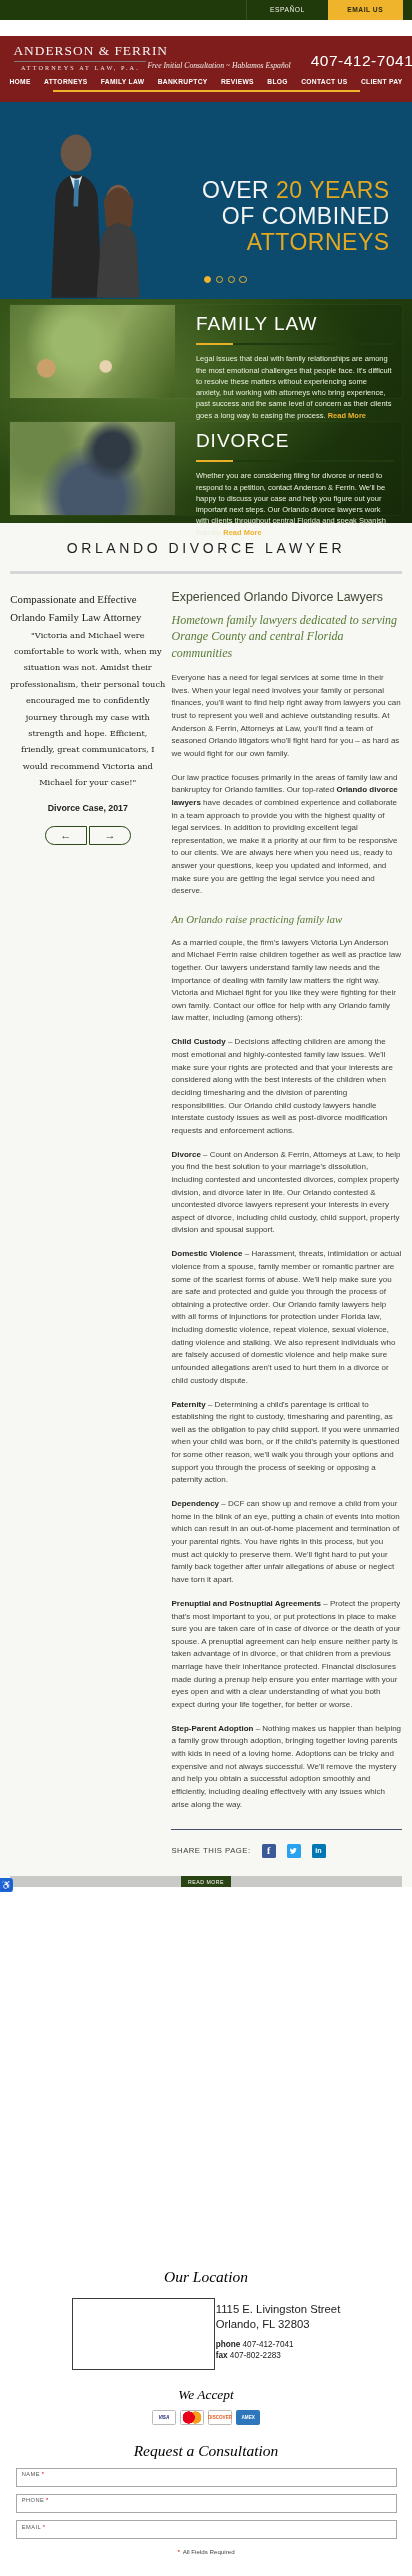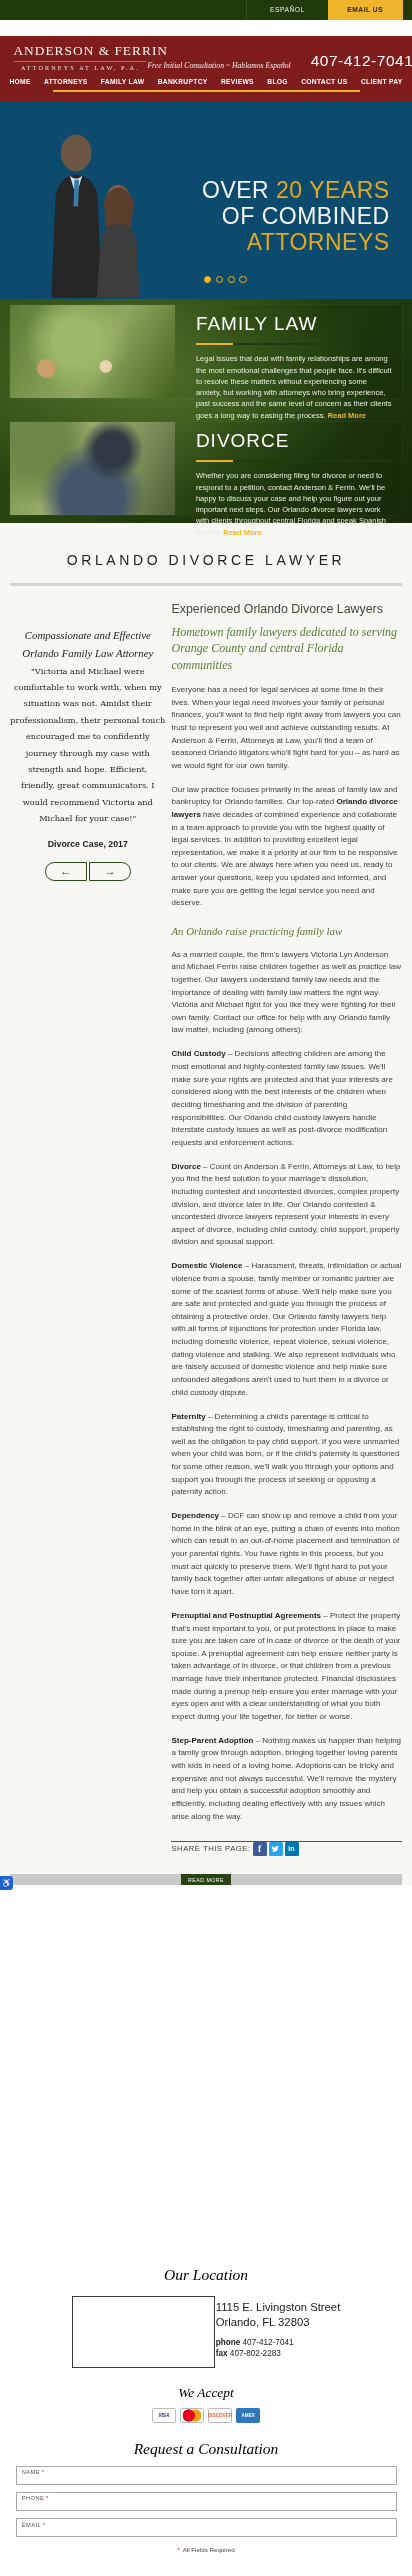--- a/index.html
+++ b/index.html
@@ -52,40 +52,40 @@
       linear-gradient(115deg,#6f8f45 0%, #9cb070 40%, #7c8f5a 70%, #4c5e33 100%); }
   .promo-body { flex:1; padding:8.2px 8.2px 0 20.6px; }
   .promo-title { color:#ffffff; font-size:19px; font-weight:300; letter-spacing:1px; }
   .promo-divider { margin-top:8.2px; height:2.1px; background:#1f3a0c; position:relative; }
   .promo-divider::before { content:""; position:absolute; left:0; top:0; width:37px; height:2.1px; background:#e9af28; }
   .promo-text { margin-top:8.2px; color:#e9efdc; font-size:7.5px; line-height:1.5; }
   .promo-link { color:#efb32c; font-weight:bold; text-decoration:none; cursor:pointer; }
 
   
   .main { background:#f7f7f4; padding:17.5px 10.3px 0; }
-  .page-title { text-align:center; font-size:14px; letter-spacing:3.6px; color:#1f1f1f; font-weight:400;margin-top:12px; }
+  .page-title { text-align:center; font-size:14px; letter-spacing:3.6px; color:#1f1f1f; font-weight:400; }
   .title-divider { height:3.6px; background:#d6d6d6; margin:14.4px 0 15.5px; }
   .columns { display:flex; align-items:flex-start; }
   .sidebar { width:155px; flex:none; }
-  .sidebar-heading { font-family:"Liberation Serif", serif; font-style:italic; font-size:10.8px; color:#222; text-align:center; line-height:1.7;margin-top:24px; }
+  .sidebar-heading { font-family:"Liberation Serif", serif; font-size:10.8px; color:#222; line-height:1.7; }
   .stars-box { border:0.5px solid #b9b9b9; background:#fcfcfb; height:47px; margin:11.3px 6.2px 14.4px 17px; width:121px; padding:3.1px 4.1px; font-size:10.3px; color:#333; }
   .testimonial { font-family:"DejaVu Serif", "Liberation Serif", serif; font-size:8.2px; color:#1f1f1f; text-align:center; line-height:2.0; }
   .attribution { text-align:center; font-size:8.8px; font-weight:bold; color:#222; margin-top:12.4px; }
   .arrows { display:flex; justify-content:center; margin-top:13.4px; }
   .arrow-btn { width:42px; height:18.5px; border:1px solid #2f4a1a; background:transparent; color:#2f4a1a; font-size:11.3px; line-height:15.5px; text-align:center; cursor:pointer; }
   .arrow-prev { border-radius:9.3px 0 0 9.3px; margin-right:2.1px; }
   .arrow-next { border-radius:0 9.3px 9.3px 0; }
 
   .article { flex:1; margin-left:6.2px; }
   .article h2 { font-size:12.4px; font-weight:400; color:#3f4a33; }
   .article-sub { font-family:"Liberation Serif", serif; font-style:italic; font-size:12px; color:#587a35; line-height:1.35; margin-top:8.2px; }
   .article p { font-size:8px; color:#3f3f3f; line-height:1.58; margin-top:11.3px; }
   .article h3 { font-family:"Liberation Serif", serif; font-style:italic; font-weight:400; font-size:10.8px; color:#587a35; margin-top:15.5px; }
   .term { font-weight:bold; color:#1f1f1f; }
-  .share-row { border-top:0.5px solid #44506b; margin-top:17.5px; padding-top:0; display:flex; align-items:center; gap:2px; }
+  .share-row { border-top:0.5px solid #44506b; margin-top:17.5px; padding-top:14px; display:flex; align-items:center; gap:11px; }
   .share-label { font-size:7.7px; color:#3c3c3c; letter-spacing:0.5px; }
   .s-icon { width:14px; height:14px; border-radius:1.5px; display:flex; align-items:center; justify-content:center; color:#fff; font-weight:bold; cursor:pointer; }
   .s-fb { background:#3b5998; font-family:"Liberation Serif", serif; font-size:9.8px; }
   .s-tw { background:#29a3ef; }
   .s-li { background:#0077b5; font-size:7.2px; }
 
   .readmore-wrap { position:relative; margin:18.5px 0 0; }
   .readmore-bar { height:11.3px; background:#c9c9c7; display:flex; justify-content:center; }
   .readmore-chip { background:#2a4312; color:#ffffff; font-size:5.2px; letter-spacing:0.5px; padding:0 7.2px; display:flex; align-items:center; cursor:pointer; }
   .a11y { position:absolute; left:-10.3px; top:2.1px; width:13.4px; height:13.4px; background:#1a66d6; border-radius:0 3.1px 3.1px 0; color:#fff; font-size:8.8px; display:flex; align-items:center; justify-content:center; cursor:pointer; }

